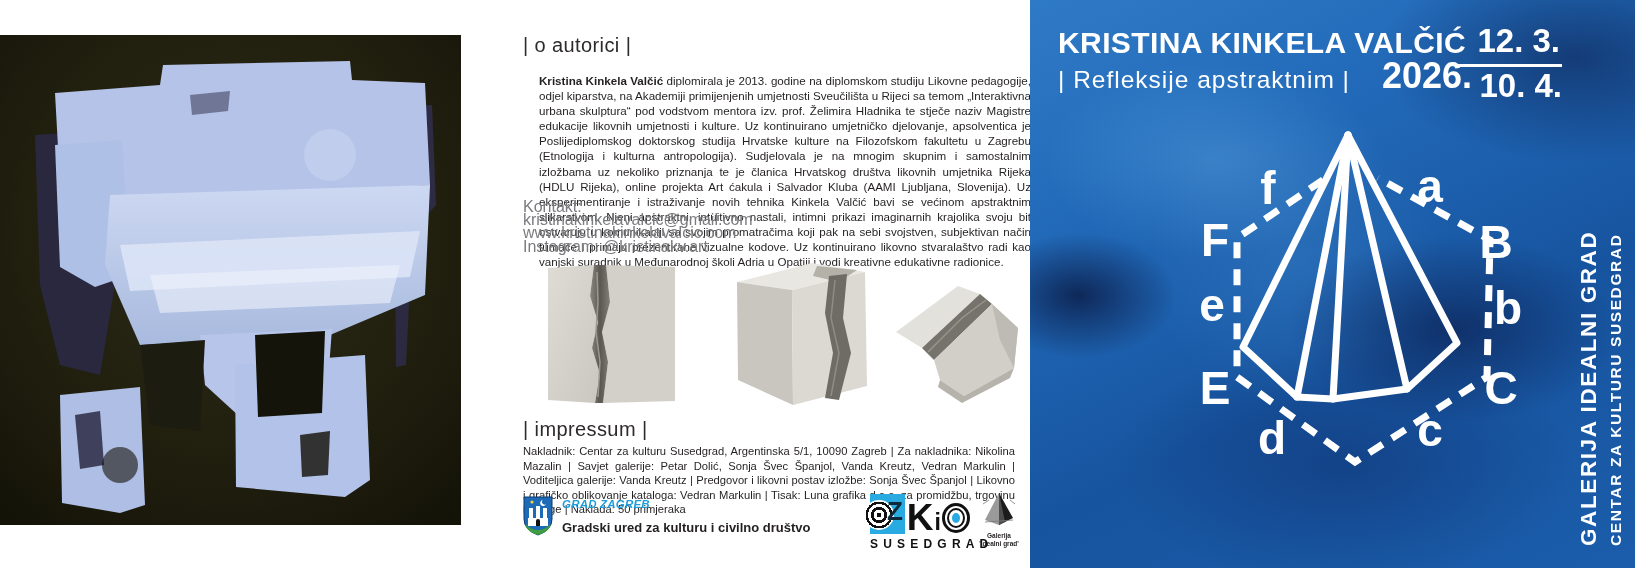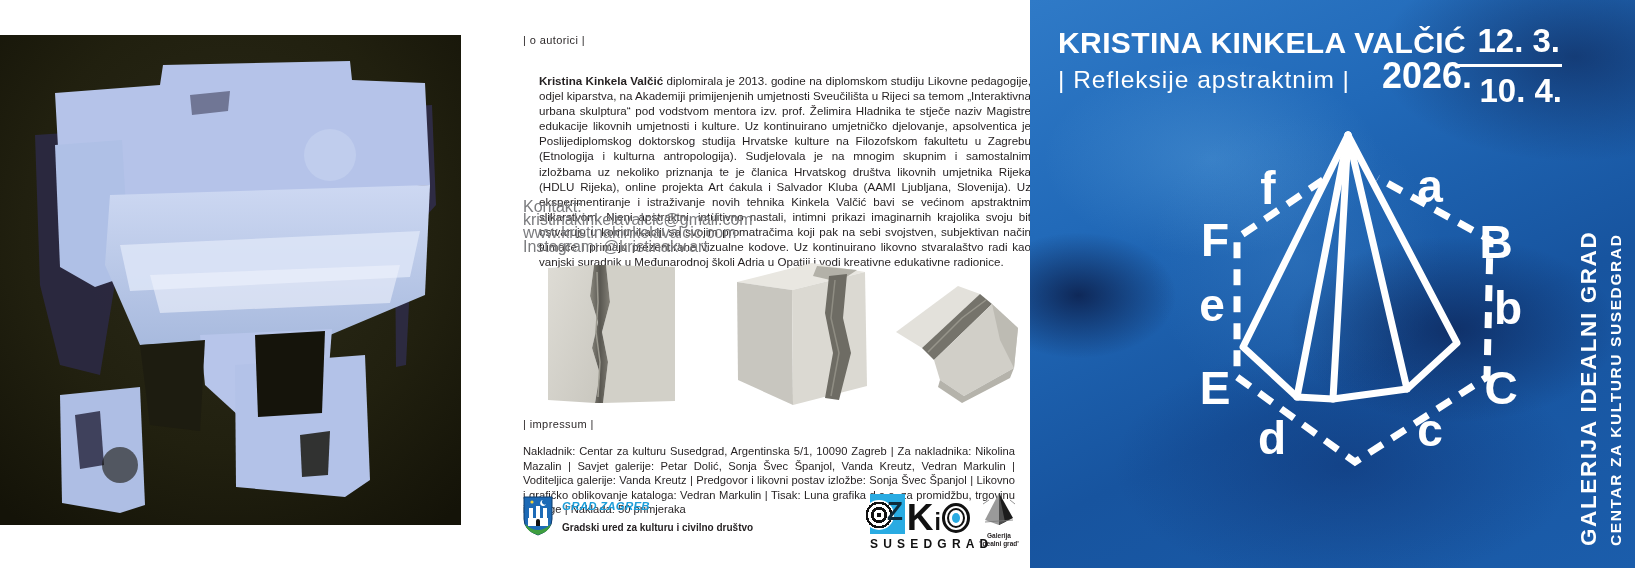--- a/index.html
+++ b/index.html
@@ -5,34 +5,34 @@
   html,body{margin:0;padding:0;background:#ffffff;}
   body{font-family:"Liberation Sans","DejaVu Sans",sans-serif;color:#231f20;}
   .page{position:relative;width:1635px;height:568px;background:#ffffff;overflow:hidden;}
 
   
   .art-panel{position:absolute;left:0;top:35px;width:461px;height:490px;}
   .art-panel svg{display:block;}
 
   
   .mid-panel{position:absolute;left:523px;top:30px;width:492px;height:530px;}
-  .sec-head{position:absolute;left:0;margin:0;font-size:11px;font-weight:400;letter-spacing:.4px;color:#2e2a2b;}
+  .sec-head{position:absolute;left:0;margin:0;font-size:20px;font-weight:400;letter-spacing:.4px;color:#2e2a2b;}
   .head-about{top:4px;}
   .head-impressum{top:388px;}
   .bio{position:absolute;left:0;top:27px;width:492px;margin:16px;font-size:11.6px;line-height:15.1px;text-align:justify;color:#231f20;}
   .bio b{font-weight:700;}
   .contact{position:absolute;left:0;top:170px;font-size:16px;line-height:13.2px;color:#7b7c7f;}
   .sculpt-row{position:absolute;left:0;top:222px;width:492px;height:162px;}
   .sculpt{position:absolute;}
   .imp-text{position:absolute;left:0;top:414px;width:492px;margin:0;font-size:11.2px;line-height:14.6px;text-align:justify;color:#231f20;font-weight:500;}
   .logos-row{position:absolute;left:0;top:462px;width:492px;height:62px;}
   .logo-zagreb{position:absolute;left:0;top:4px;display:flex;align-items:center;}
   .zg-text{margin-left:9px;}
   .zg-title{font-size:11.5px;font-weight:700;color:#1e9ed9;letter-spacing:.2px;font-style:italic;}
-  .zg-sub{font-size:10px;font-weight:700;color:#231f20;margin-top:10px;}
+  .zg-sub{font-size:13px;font-weight:700;color:#231f20;margin-top:10px;}
   .logo-czk{position:absolute;left:347px;top:0;width:100px;text-align:left;}
   .czk-top{display:flex;align-items:flex-end;height:42px;}
   .czk-sq{position:relative;width:38px;height:40px;background:#29abe2;}
   .czk-spiral{position:absolute;left:-6px;top:6px;width:30px;height:30px;border-radius:50%;
     background:repeating-radial-gradient(circle at 50% 50%, #111 0 2.5px, #fff 2.5px 5.5px);}
   .czk-z{position:absolute;right:2px;top:4px;font-size:26px;font-weight:700;color:#0e2a3a;line-height:1;}
   .czk-k{font-size:37px;font-weight:700;color:#111;line-height:.9;margin-left:2px;}
   .czk-i{font-size:23px;font-weight:700;color:#111;line-height:1;margin:0 1px;}
   .czk-o{position:relative;width:30px;height:30px;border-radius:50%;border:3px solid #111;box-sizing:border-box;margin-bottom:1px;}
   .czk-o::before{content:"";position:absolute;inset:2px;border:2.5px solid #111;border-radius:50%;}
@@ -49,21 +49,21 @@
       radial-gradient(280px 150px at 90% 10%, rgba(9,20,60,.5), transparent 70%),
       radial-gradient(240px 140px at 30% 28%, rgba(125,195,242,.25), transparent 70%),
       radial-gradient(320px 170px at 52% 82%, rgba(12,40,100,.42), transparent 72%),
       radial-gradient(210px 210px at 44% 46%, rgba(78,148,214,.25), transparent 70%),
       linear-gradient(155deg,#2f7ac7 0%,#2169b8 30%,#17549f 62%,#1b5dab 100%);}
   .cover-title{position:absolute;left:28px;top:26px;margin:0;font-size:30px;font-weight:700;color:#fff;letter-spacing:.4px;}
   .cover-sub{position:absolute;left:28px;top:66px;font-size:24.5px;font-weight:400;color:#fff;letter-spacing:1px;}
   .cover-year{position:absolute;left:352px;top:55px;font-size:36px;font-weight:700;color:#fff;}
   .date-frac{position:absolute;left:428px;top:22px;width:104px;text-align:right;color:#fff;}
   .date-from{font-size:33px;font-weight:700;padding:0 2px 4px 2px;border-bottom:3px solid #fff;}
-  .date-to{font-size:33px;font-weight:700;padding-top:5px;}
+  .date-to{font-size:33px;font-weight:700;}
   .diagram{position:absolute;left:105px;top:118px;}
   .vert-anchor{position:absolute;right:10px;bottom:22px;width:0;height:0;}
   .vert-inner{position:absolute;left:0;bottom:0;transform-origin:bottom left;transform:rotate(-90deg);white-space:nowrap;color:#fff;}
   .vert-main{font-size:22.5px;font-weight:700;letter-spacing:1.6px;}
   .vert-sub{font-size:15.5px;font-weight:700;letter-spacing:1.6px;margin-top:5px;}
 </style>
 </head>
 <body>
 
 <div class="page">

